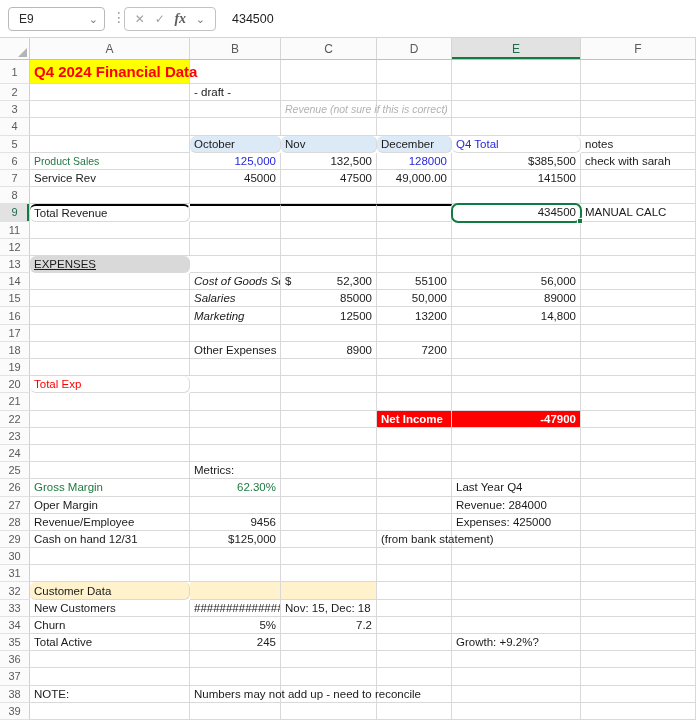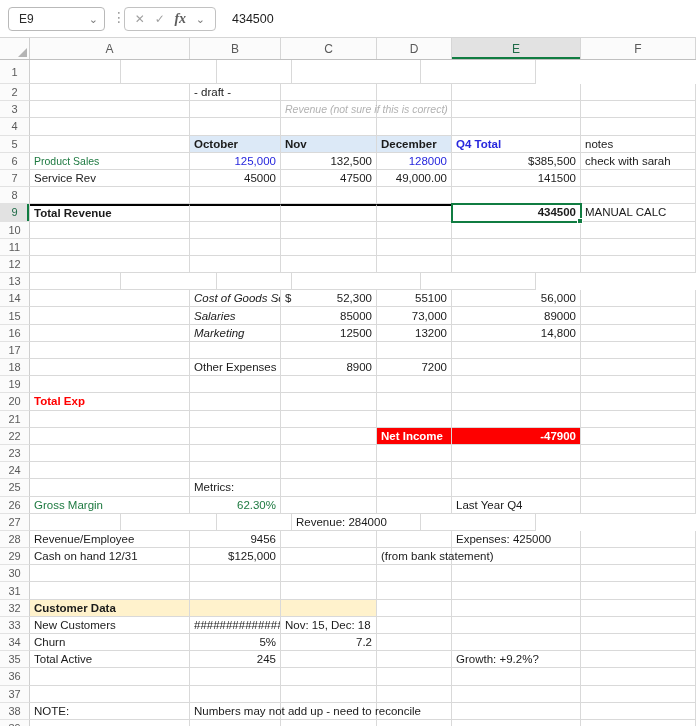--- a/index.html
+++ b/index.html
@@ -42,21 +42,21 @@
   .sel-row-hdr { background:#e2e2e2; color:#1e6b47; box-shadow:inset -2px 0 0 #107C41; }
 
   .c { position:relative; display:flex; align-items:center; padding:0 4px;
     font-size:11.5px; color:#1b1b1b; white-space:nowrap;
     border-right:1px solid #d9d9d9; border-bottom:1px solid #d9d9d9; }
   .c .txt { position:relative; z-index:1; white-space:nowrap; }
   .ovf .txt { z-index:2; }
   .clip { overflow:hidden; }
   .clip .txt { z-index:0; }
 
-  .b { font-weight:bold; } .i { font-style:italic; }
+  .b { font-weight:normal;border-radius:6px; } .i { font-style:italic; }
   .ra { justify-content:flex-end; }
   .underline { text-decoration:underline; }
   .small { font-size:10.5px; }
   .blue { color:#2727dd; }
   .green { color:#1e7a41; }
   .red { color:#ff0000; }
   .grayit { color:#b2b2b2; font-style:italic; font-size:10.5px; }
   .title { font-size:15px; font-weight:bold; color:#ff0000; background:#ffff00; }
   .bluefill { background:#dce9f7; }
   .grayfill { background:#d9d9d9; }
@@ -93,20 +93,23 @@
         </div>
         <div class="col-hdr" style="width: 160px;">A</div>
         <div class="col-hdr" style="width: 91px;">B</div>
         <div class="col-hdr" style="width: 96px;">C</div>
         <div class="col-hdr" style="width: 75px;">D</div>
         <div class="col-hdr sel-hdr" style="width: 129px;">E</div>
         <div class="col-hdr" style="width: 115px;">F</div>
       </div>
       <div class="row" style="height: 24px;">
         <div class="row-hdr">1</div>
+        <div class="c title ovf" style="width: 160px;">
+          <span class="txt">Q4 2024 Financial Data</span>
+        </div>
         <div class="c" style="width: 91px;"></div>
         <div class="c" style="width: 96px;"></div>
         <div class="c" style="width: 75px;"></div>
         <div class="c" style="width: 129px;"></div>
         <div class="c" style="width: 115px;"></div>
       </div>
       <div class="row" style="height: 17.2px;">
         <div class="row-hdr">2</div>
         <div class="c" style="width: 160px;"></div>
         <div class="c" style="width: 91px;">
@@ -215,48 +218,42 @@
         <div class="c thick" style="width: 75px;"></div>
         <div class="c b ra sel" style="width: 129px;">
           <span class="txt">434500</span>
           <div class="handle"></div>
         </div>
         <div class="c" style="width: 115px;">
           <span class="txt">MANUAL CALC</span>
         </div>
       </div>
       <div class="row" style="height: 17.2px;">
-        <div class="row-hdr">10</div>
-        <div class="c" style="width: 160px;"></div>
-        <div class="c" style="width: 91px;"></div>
-        <div class="c" style="width: 96px;"></div>
-        <div class="c" style="width: 75px;"></div>
-        <div class="c" style="width: 129px;"></div>
-        <div class="c" style="width: 115px;"></div>
-      </div>
-      <div class="row" style="height: 17.2px;">
         <div class="row-hdr">11</div>
         <div class="c" style="width: 160px;"></div>
         <div class="c" style="width: 91px;"></div>
         <div class="c" style="width: 96px;"></div>
         <div class="c" style="width: 75px;"></div>
         <div class="c" style="width: 129px;"></div>
         <div class="c" style="width: 115px;"></div>
       </div>
       <div class="row" style="height: 17.2px;">
         <div class="row-hdr">12</div>
         <div class="c" style="width: 160px;"></div>
         <div class="c" style="width: 91px;"></div>
         <div class="c" style="width: 96px;"></div>
         <div class="c" style="width: 75px;"></div>
         <div class="c" style="width: 129px;"></div>
         <div class="c" style="width: 115px;"></div>
       </div>
       <div class="row" style="height: 17.2px;">
         <div class="row-hdr">13</div>
+        <div class="c b underline grayfill" style="width: 160px;">
+          <span class="txt">EXPENSES</span>
+        </div>
         <div class="c" style="width: 91px;"></div>
         <div class="c" style="width: 96px;"></div>
         <div class="c" style="width: 75px;"></div>
         <div class="c" style="width: 129px;"></div>
         <div class="c" style="width: 115px;"></div>
       </div>
       <div class="row" style="height: 17.2px;">
         <div class="row-hdr">14</div>
         <div class="c" style="width: 160px;"></div>
         <div class="c i clip" style="width: 91px;">
@@ -277,21 +274,21 @@
       <div class="row" style="height: 17.2px;">
         <div class="row-hdr">15</div>
         <div class="c" style="width: 160px;"></div>
         <div class="c i" style="width: 91px;">
           <span class="txt">Salaries</span>
         </div>
         <div class="c ra" style="width: 96px;">
           <span class="txt">85000</span>
         </div>
         <div class="c ra" style="width: 75px;">
-          <span class="txt">73,000</span>
+          <span class="txt">50,000</span>
         </div>
         <div class="c ra" style="width: 129px;">
           <span class="txt">89000</span>
         </div>
         <div class="c" style="width: 115px;"></div>
       </div>
       <div class="row" style="height: 17.2px;">
         <div class="row-hdr">16</div>
         <div class="c" style="width: 160px;"></div>
         <div class="c i" style="width: 91px;">
@@ -413,20 +410,23 @@
         </div>
         <div class="c" style="width: 96px;"></div>
         <div class="c" style="width: 75px;"></div>
         <div class="c" style="width: 129px;">
           <span class="txt">Last Year Q4</span>
         </div>
         <div class="c" style="width: 115px;"></div>
       </div>
       <div class="row" style="height: 17.2px;">
         <div class="row-hdr">27</div>
+        <div class="c" style="width: 160px;">
+          <span class="txt">Oper Margin</span>
+        </div>
         <div class="c" style="width: 91px;"></div>
         <div class="c" style="width: 96px;"></div>
         <div class="c" style="width: 75px;"></div>
         <div class="c" style="width: 129px;">
           <span class="txt">Revenue: 284000</span>
         </div>
         <div class="c" style="width: 115px;"></div>
       </div>
       <div class="row" style="height: 17.2px;">
         <div class="row-hdr">28</div>

